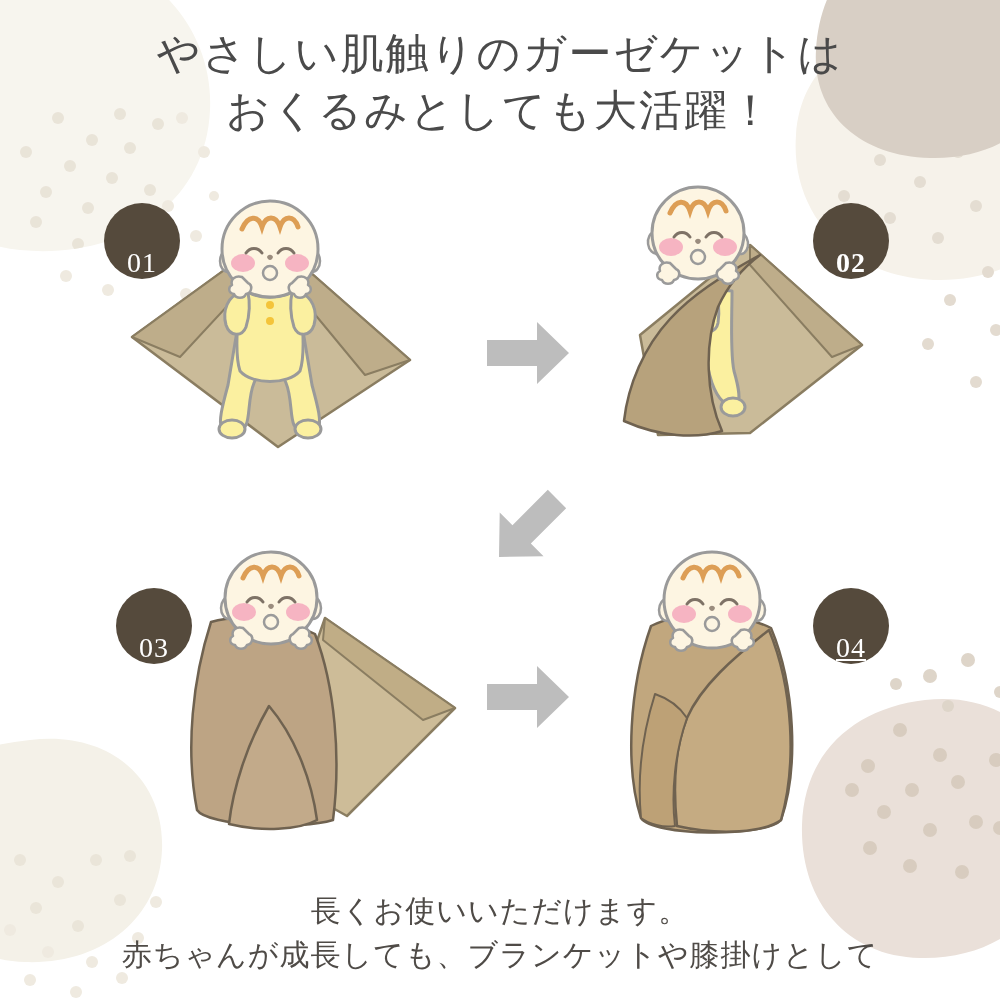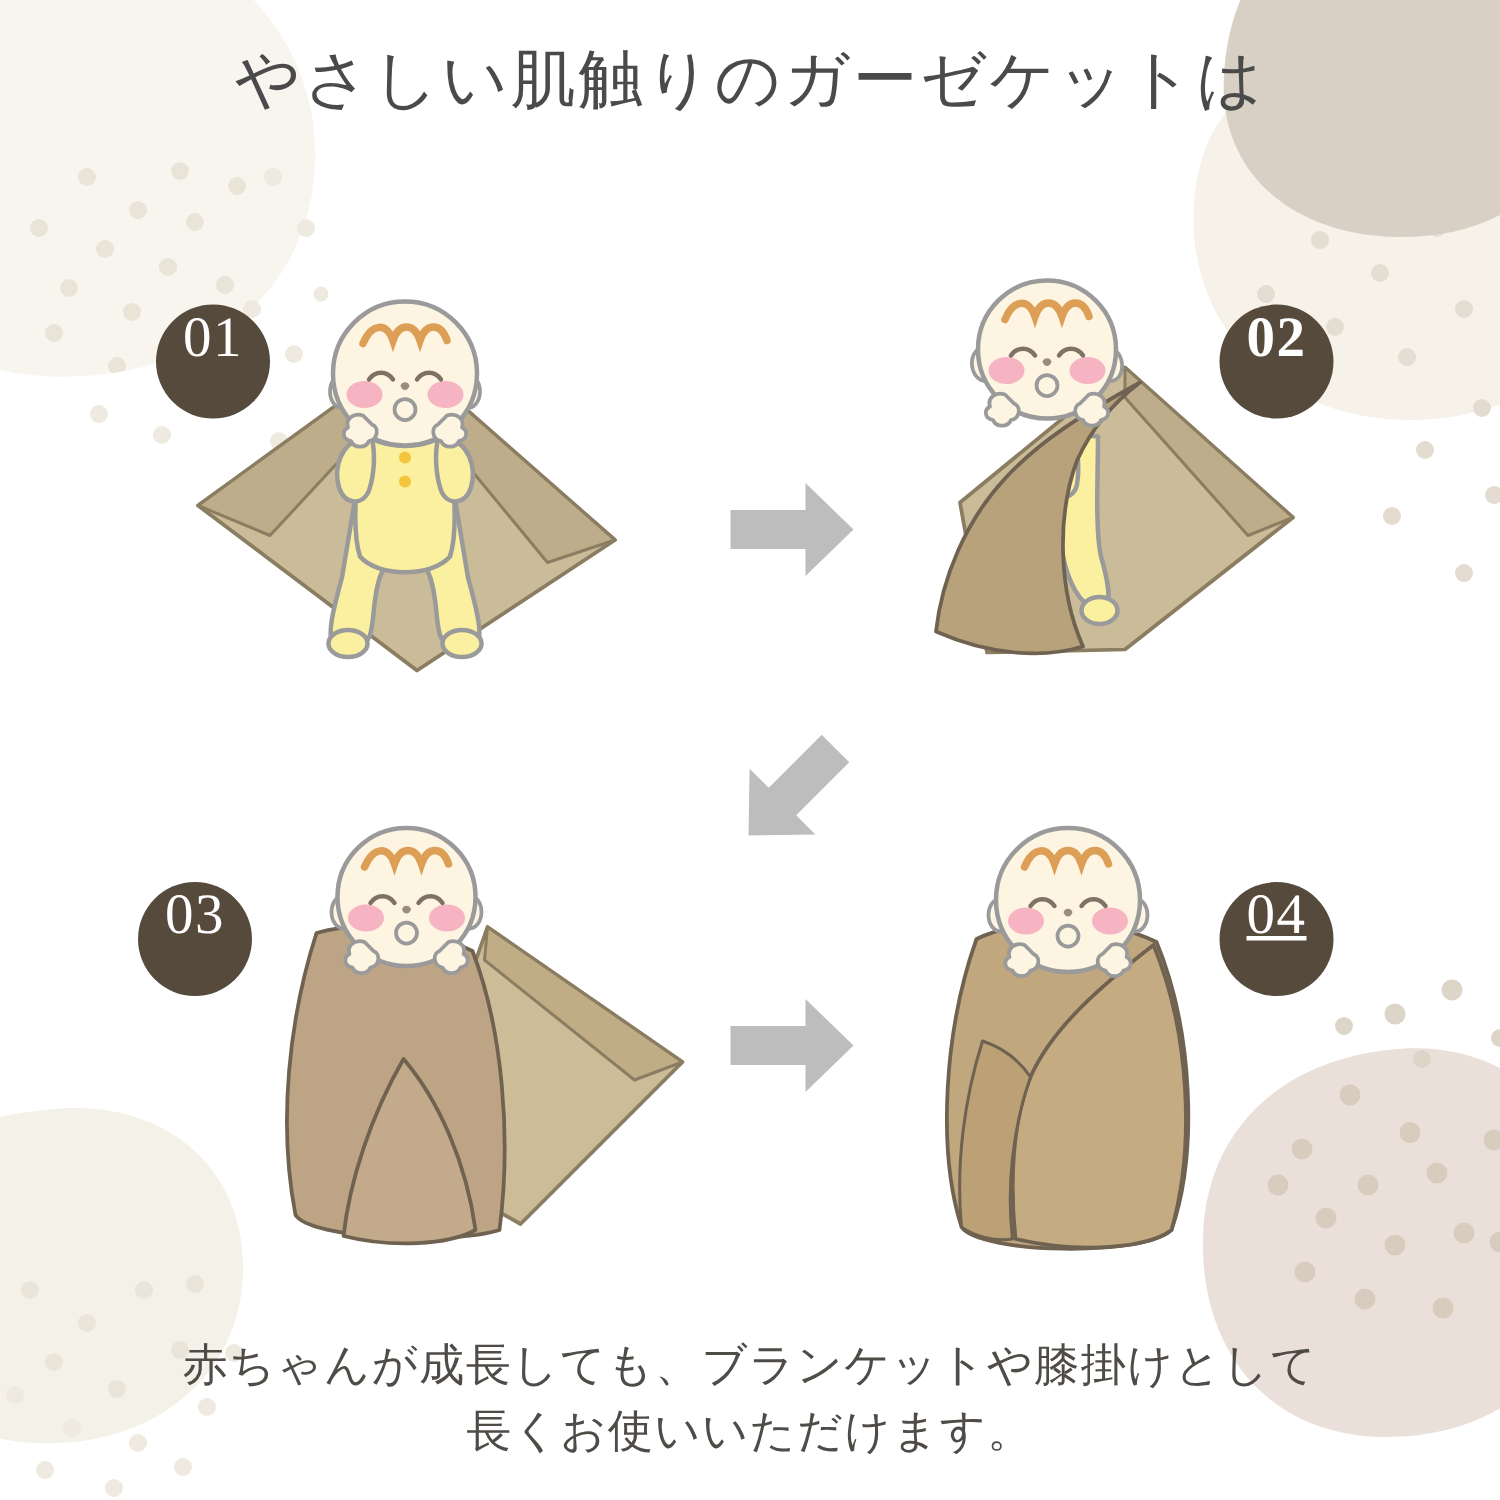--- a/index.html
+++ b/index.html
@@ -58,30 +58,30 @@
   }
   
   .badge {
     position: absolute;
     width: 76px;
     height: 76px;
     border-radius: 50%;
     background: #554a3c;
     color: #ffffff;
     display: flex;
-    align-items: flex-start;
+    align-items: flex-end;
     justify-content: center;
     font-family: "Liberation Serif", "DejaVu Serif", serif;
-    font-size: 38px;
+    font-size: 28px;
     letter-spacing: 1px;
     z-index: 6;
   }
   #badge-01 { left: 104px; top: 203px; }
   #badge-02 { left: 813px; top: 203px; font-weight: bold; }
-  #badge-03 { left: 92px; top: 588px; }
+  #badge-03 { left: 116px; top: 588px; }
   #badge-04 { left: 813px; top: 588px; text-decoration: underline; }
   
   .step {
     position: absolute;
     z-index: 4;
   }
   #step-01 { left: 110px; top: 185px; width: 320px; height: 270px; }
   #step-02 { left: 600px; top: 185px; width: 280px; height: 270px; }
   #step-03 { left: 165px; top: 548px; width: 300px; height: 310px; }
   #step-04 { left: 605px; top: 548px; width: 230px; height: 310px; }
@@ -224,20 +224,21 @@
         <circle cx="30" cy="980" r="6"></circle>
           <circle cx="76" cy="992" r="6"></circle>
         <circle cx="156" cy="902" r="6"></circle>
           <circle cx="122" cy="978" r="6"></circle>
       </g>
     </svg>
   </div>
 
   <div class="title-block">
     <div class="title-line">やさしい肌触りのガーゼケットは</div>
+    <div class="title-line">おくるみとしても大活躍！</div>
   </div>
 
   <div class="step" id="step-01">
     <svg width="320" height="270" viewBox="0 0 320 270">
 
       <g>
         <path d="M 160 52 L 300 175 L 168 262 L 22 152 Z" fill="#cabb99" stroke="#8a7d61" stroke-width="2.5" stroke-linejoin="round"></path>
         <path d="M 160 52 L 300 175 L 255 190 L 160 75 Z" fill="#bead8a" stroke="#8a7d61" stroke-width="2" stroke-linejoin="round"></path>
         <path d="M 160 52 L 22 152 L 70 172 L 160 75 Z" fill="#bead8a" stroke="#8a7d61" stroke-width="2" stroke-linejoin="round"></path>
       </g>
@@ -404,17 +405,17 @@
       </g>
     </svg>
   </div>
   <div class="arrow" id="arrow-3">
     <svg width="90" height="70" viewBox="0 0 90 70">
       <path d="M 4 22 L 54 22 L 54 4 L 86 35 L 54 66 L 54 48 L 4 48 Z" fill="#bdbdbd"></path>
     </svg>
   </div>
 
   <div class="caption-block">
+    <div class="caption-line">長くお使いいただけます。</div>
     <div class="caption-line">赤ちゃんが成長しても、ブランケットや膝掛けとして</div>
-    <div class="caption-line">長くお使いいただけます。</div>
   </div>
 
 </div>
 
 </body></html>

